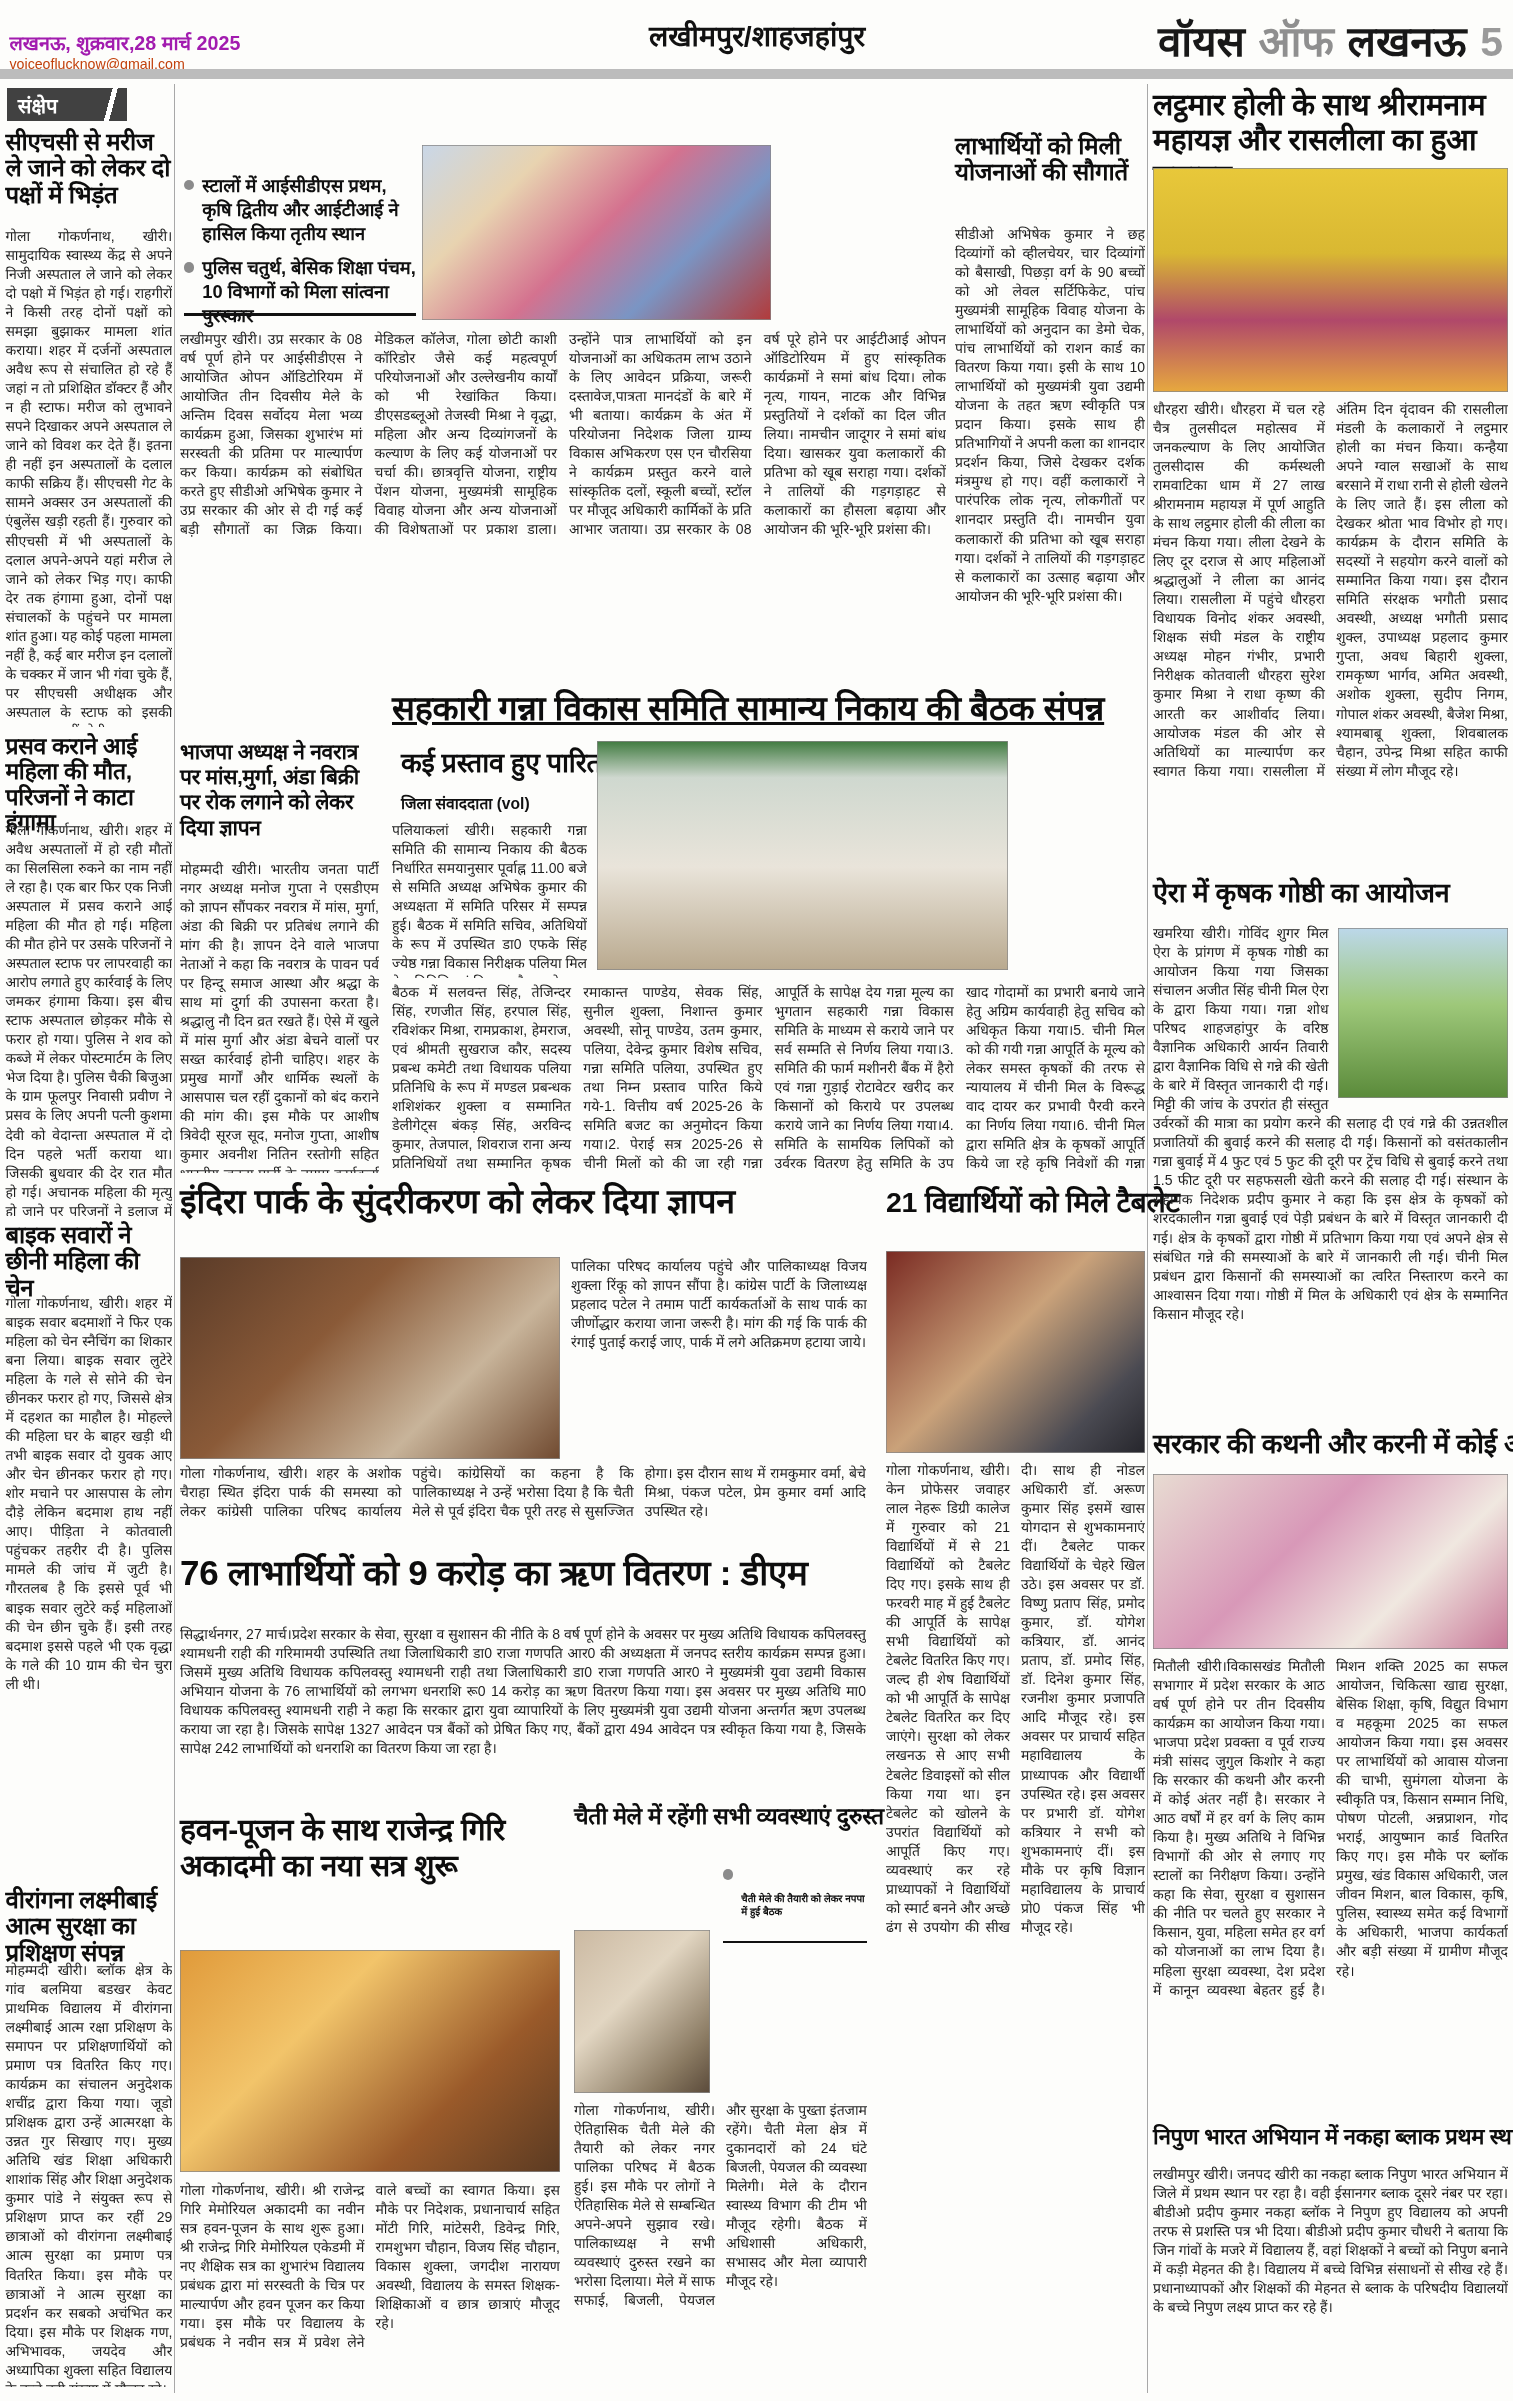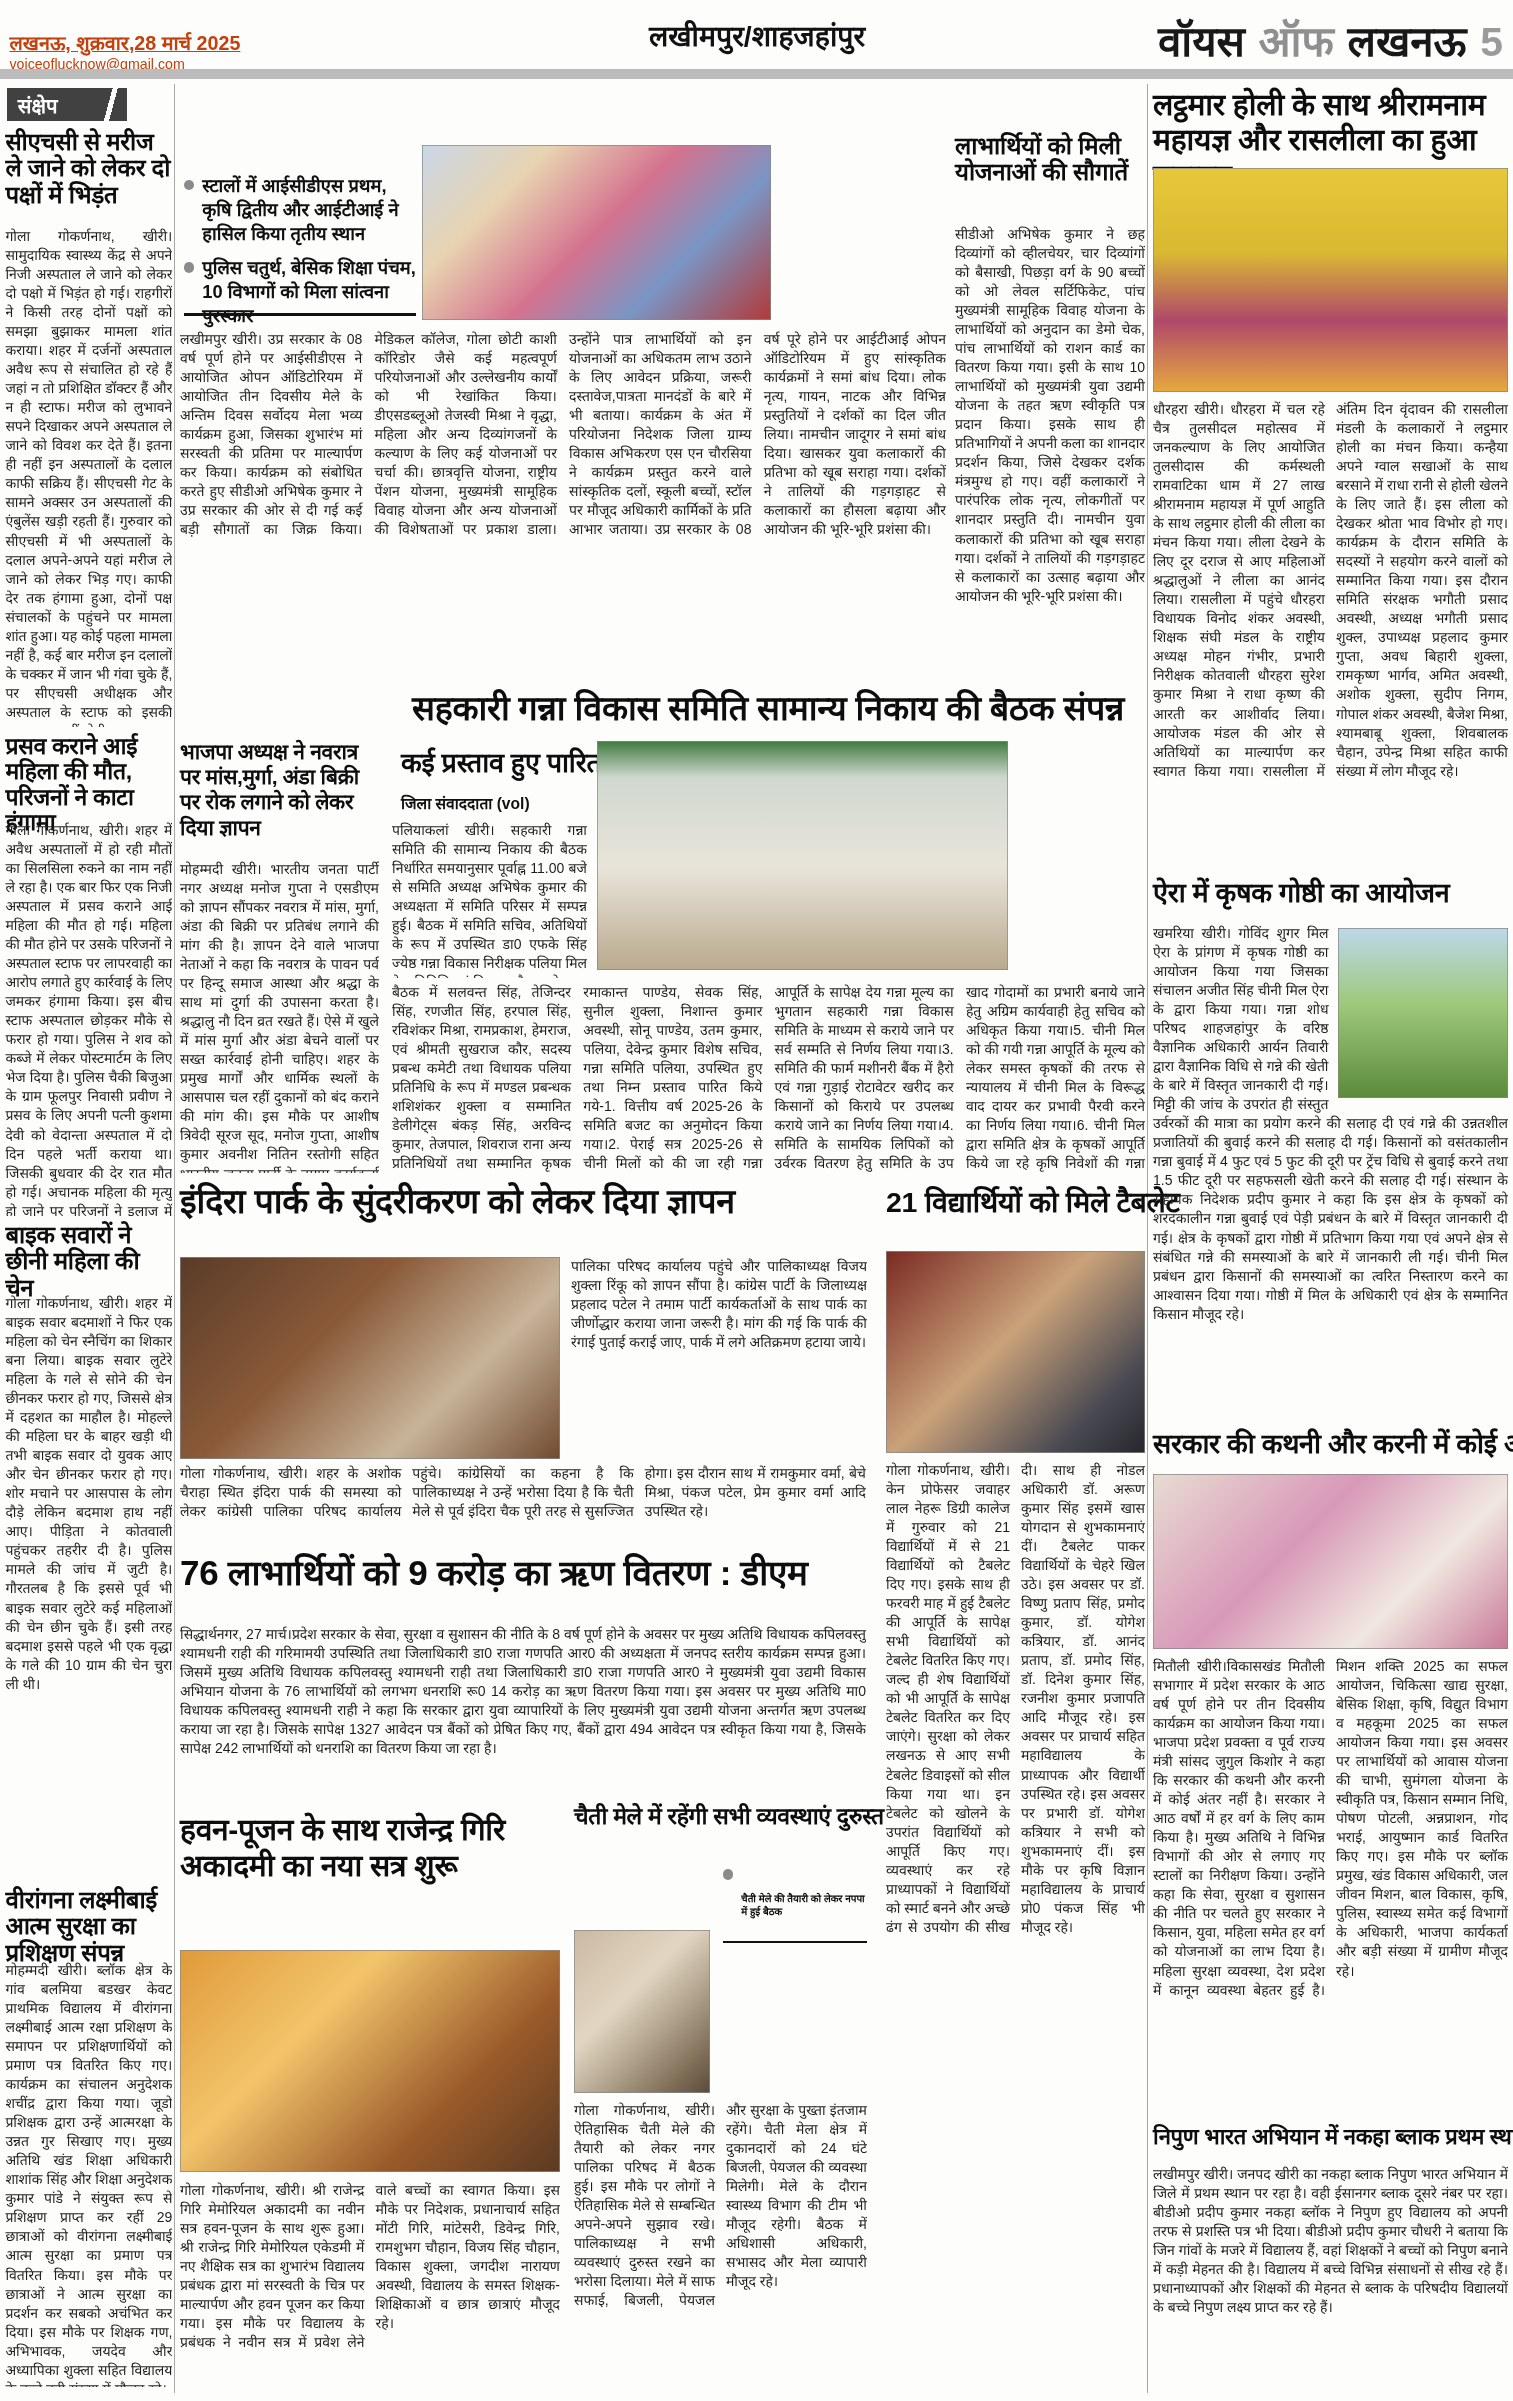--- a/index.html
+++ b/index.html
@@ -16,21 +16,21 @@
   .body-txt{text-align:justify;font-size:14px;line-height:1.36;color:#1e1e1e;
             overflow:hidden;word-break:break-word;}
   .cols-2{column-count:2;column-gap:11px;}
   .cols-3{column-count:3;column-gap:11px;}
   .cols-4{column-count:4;column-gap:12.2px;}
   .vrule{width:1.4px;background:#a8a8a8;}
   .grayrule{background:#bcbcbc;}
   .blackrule{background:#111;}
   .badge{display:flex;align-items:center;padding-left:11px;color:#fff;font-weight:bold;font-size:20.3px;
          background:linear-gradient(105deg,#414141 0 82%,#ffffff 82% 86%,#414141 86% 100%);}
-  .dateline{font-size:19.7px;font-weight:bold;color:#c2410c;text-decoration:underline;}
+  .dateline{font-size:19.7px;font-weight:bold;color:#a21caf;}
   .email{font-size:14.2px;color:#c2410c;}
   .edition{font-size:28.5px;font-weight:bold;color:#111;}
   .masthead{display:flex;align-items:baseline;gap:13.6px;font-weight:bold;font-size:42px;}
   .mast-black{color:#181818;}
   .mast-gray{color:#8f8f8f;}
   .pageno{color:#9a9a9a;font-size:41px;font-weight:bold;}
   .bullet-row{display:flex;gap:8.1px;margin-bottom:11px;}
   .dot{flex:0 0 10.2px;width:10.2px;height:10.2px;border-radius:50%;background:#8b8b8b;margin-top:6.1px;}
   .bullet-txt{font-size:18.3px;font-weight:bold;line-height:1.3;color:#101010;}
   .byline{font-size:15.6px;font-weight:bold;color:#111;}
@@ -97,21 +97,21 @@
   <div class="abs photo ph-ceremony" style="left:422px;top:145px;width:349px;height:175px;"></div>
 
   <div class="abs hl h-md" style="left:955px;top:133px;width:191px;">लाभार्थियों को मिली योजनाओं की सौगातें</div>
   <div class="abs body-txt" style="left:955px;top:225px;width:190px;height:467px;">सीडीओ अभिषेक कुमार ने छह दिव्यांगों को व्हीलचेयर, चार दिव्यांगों को बैसाखी, पिछड़ा वर्ग के 90 बच्चों को ओ लेवल सर्टिफिकेट, पांच मुख्यमंत्री सामूहिक विवाह योजना के लाभार्थियों को अनुदान का डेमो चेक, पांच लाभार्थियों को राशन कार्ड का वितरण किया गया। इसी के साथ 10 लाभार्थियों को मुख्यमंत्री युवा उद्यमी योजना के तहत ऋण स्वीकृति पत्र प्रदान किया। इसके साथ ही प्रतिभागियों ने अपनी कला का शानदार प्रदर्शन किया, जिसे देखकर दर्शक मंत्रमुग्ध हो गए। वहीं कलाकारों ने पारंपरिक लोक नृत्य, लोकगीतों पर शानदार प्रस्तुति दी। नामचीन युवा कलाकारों की प्रतिभा को खूब सराहा गया। दर्शकों ने तालियों की गड़गड़ाहट से कलाकारों का उत्साह बढ़ाया और आयोजन की भूरि-भूरि प्रशंसा की।</div>
 
   <div class="abs body-txt cols-4" style="left:180px;top:330px;width:766px;height:364px;">लखीमपुर खीरी। उप्र सरकार के 08 वर्ष पूर्ण होने पर आईसीडीएस ने आयोजित ओपन ऑडिटोरियम में आयोजित तीन दिवसीय मेले के अन्तिम दिवस सर्वोदय मेला भव्य कार्यक्रम हुआ, जिसका शुभारंभ मां सरस्वती की प्रतिमा पर माल्यार्पण कर किया। कार्यक्रम को संबोधित करते हुए सीडीओ अभिषेक कुमार ने उप्र सरकार की ओर से दी गई कई बड़ी सौगातों का जिक्र किया। मेडिकल कॉलेज, गोला छोटी काशी कॉरिडोर जैसे कई महत्वपूर्ण परियोजनाओं और उल्लेखनीय कार्यों को भी रेखांकित किया। डीएसडब्लूओ तेजस्वी मिश्रा ने वृद्धा, महिला और अन्य दिव्यांगजनों के कल्याण के लिए कई योजनाओं पर चर्चा की। छात्रवृत्ति योजना, राष्ट्रीय पेंशन योजना, मुख्यमंत्री सामूहिक विवाह योजना और अन्य योजनाओं की विशेषताओं पर प्रकाश डाला। उन्होंने पात्र लाभार्थियों को इन योजनाओं का अधिकतम लाभ उठाने के लिए आवेदन प्रक्रिया, जरूरी दस्तावेज,पात्रता मानदंडों के बारे में भी बताया। कार्यक्रम के अंत में परियोजना निदेशक जिला ग्राम्य विकास अभिकरण एस एन चौरसिया ने कार्यक्रम प्रस्तुत करने वाले सांस्कृतिक दलों, स्कूली बच्चों, स्टॉल पर मौजूद अधिकारी कार्मिकों के प्रति आभार जताया। उप्र सरकार के 08 वर्ष पूरे होने पर आईटीआई ओपन ऑडिटोरियम में हुए सांस्कृतिक कार्यक्रमों ने समां बांध दिया। लोक नृत्य, गायन, नाटक और विभिन्न प्रस्तुतियों ने दर्शकों का दिल जीत लिया। नामचीन जादूगर ने समां बांध दिया। खासकर युवा कलाकारों की प्रतिभा को खूब सराहा गया। दर्शकों ने तालियों की गड़गड़ाहट से कलाकारों का हौसला बढ़ाया और आयोजन की भूरि-भूरि प्रशंसा की।</div>
 
   <div class="abs hl h-xs" style="left:180px;top:739px;width:199px;">भाजपा अध्यक्ष ने नवरात्र पर मांस,मुर्गा, अंडा बिक्री पर रोक लगाने को लेकर दिया ज्ञापन</div>
   <div class="abs body-txt" style="left:180px;top:860px;width:199px;height:313px;">मोहम्मदी खीरी। भारतीय जनता पार्टी नगर अध्यक्ष मनोज गुप्ता ने एसडीएम को ज्ञापन सौंपकर नवरात्र में मांस, मुर्गा, अंडा की बिक्री पर प्रतिबंध लगाने की मांग की है। ज्ञापन देने वाले भाजपा नेताओं ने कहा कि नवरात्र के पावन पर्व पर हिन्दू समाज आस्था और श्रद्धा के साथ मां दुर्गा की उपासना करता है। श्रद्धालु नौ दिन व्रत रखते हैं। ऐसे में खुले में मांस मुर्गा और अंडा बेचने वालों पर सख्त कार्रवाई होनी चाहिए। शहर के प्रमुख मार्गों और धार्मिक स्थलों के आसपास चल रहीं दुकानों को बंद कराने की मांग की। इस मौके पर आशीष त्रिवेदी सूरज सूद, मनोज गुप्ता, आशीष कुमार अवनीश नितिन रस्तोगी सहित भारतीय जनता पार्टी के तमाम कार्यकर्ता मौजूद रहे।</div>
 
-  <div class="abs hl h-xl" style="left:412px;top:690px;width:753px;">सहकारी गन्ना विकास समिति सामान्य निकाय की बैठक संपन्न</div>
+  <div class="abs hl h-xl" style="left:392px;top:690px;width:753px;text-decoration:underline;">सहकारी गन्ना विकास समिति सामान्य निकाय की बैठक संपन्न</div>
   <div class="abs hl" style="left:401px;top:749px;width:217px;font-size:27px;white-space:nowrap;">कई प्रस्ताव हुए पारित</div>
   <div class="abs byline" style="left:401px;top:792px;width:203px;">जिला संवाददाता (vol)</div>
   <div class="abs photo ph-hall" style="left:597px;top:741px;width:411px;height:229px;"></div>
   <div class="abs body-txt" style="left:392px;top:821px;width:195px;height:157px;">पलियाकलां खीरी। सहकारी गन्ना समिति की सामान्य निकाय की बैठक निर्धारित समयानुसार पूर्वाह्न 11.00 बजे से समिति अध्यक्ष अभिषेक कुमार की अध्यक्षता में समिति परिसर में सम्पन्न हुई। बैठक में समिति सचिव, अतिथियों के रूप में उपस्थित डा0 एफके सिंह ज्येष्ठ गन्ना विकास निरीक्षक पलिया मिल के प्रतिनिधि एवं किसान मौजूद रहे।</div>
   <div class="abs body-txt cols-4" style="left:392px;top:983px;width:753px;height:193px;">बैठक में सलवन्त सिंह, तेजिन्दर सिंह, रणजीत सिंह, हरपाल सिंह, रविशंकर मिश्रा, रामप्रकाश, हेमराज, एवं श्रीमती सुखराज कौर, सदस्य प्रबन्ध कमेटी तथा विधायक पलिया प्रतिनिधि के रूप में मण्डल प्रबन्धक शशिशंकर शुक्ला व सम्मानित डेलीगेट्स बंकड़ सिंह, अरविन्द कुमार, तेजपाल, शिवराज राना अन्य प्रतिनिधियों तथा सम्मानित कृषक रमाकान्त पाण्डेय, सेवक सिंह, सुनील शुक्ला, निशान्त कुमार अवस्थी, सोनू पाण्डेय, उतम कुमार, पलिया, देवेन्द्र कुमार विशेष सचिव, गन्ना समिति पलिया, उपस्थित हुए तथा निम्न प्रस्ताव पारित किये गये-1. वित्तीय वर्ष 2025-26 के समिति बजट का अनुमोदन किया गया।2. पेराई सत्र 2025-26 से चीनी मिलों को की जा रही गन्ना आपूर्ति के सापेक्ष देय गन्ना मूल्य का भुगतान सहकारी गन्ना विकास समिति के माध्यम से कराये जाने पर सर्व सम्मति से निर्णय लिया गया।3. समिति की फार्म मशीनरी बैंक में हैरो एवं गन्ना गुड़ाई रोटावेटर खरीद कर किसानों को किराये पर उपलब्ध कराये जाने का निर्णय लिया गया।4. समिति के सामयिक लिपिकों को उर्वरक वितरण हेतु समिति के उप खाद गोदामों का प्रभारी बनाये जाने हेतु अग्रिम कार्यवाही हेतु सचिव को अधिकृत किया गया।5. चीनी मिल को की गयी गन्ना आपूर्ति के मूल्य को लेकर समस्त कृषकों की तरफ से न्यायालय में चीनी मिल के विरूद्ध वाद दायर कर प्रभावी पैरवी करने का निर्णय लिया गया।6. चीनी मिल द्वारा समिति क्षेत्र के कृषकों आपूर्ति किये जा रहे कृषि निवेशों की गन्ना मूल्य से कटौती पेराई सत्र के दौरान आपूर्ति की गयी अन्तिम पर्ची से समायोजित करने का प्रस्ताव ध्वनिमत से पारित किया गया।</div>
 
   <div class="abs hl h-xl" style="left:180px;top:1183px;width:686px;">इंदिरा पार्क के सुंदरीकरण को लेकर दिया ज्ञापन</div>
   <div class="abs photo ph-desk" style="left:180px;top:1257px;width:380px;height:202px;"></div>
   <div class="abs body-txt" style="left:571px;top:1257px;width:296px;height:201px;">पालिका परिषद कार्यालय पहुंचे और पालिकाध्यक्ष विजय शुक्ला रिंकू को ज्ञापन सौंपा है। कांग्रेस पार्टी के जिलाध्यक्ष प्रहलाद पटेल ने तमाम पार्टी कार्यकर्ताओं के साथ पार्क का जीर्णोद्धार कराया जाना जरूरी है। मांग की गई कि पार्क की रंगाई पुताई कराई जाए, पार्क में लगे अतिक्रमण हटाया जाये।</div>
   <div class="abs body-txt cols-3" style="left:180px;top:1464px;width:686px;height:83px;">गोला गोकर्णनाथ, खीरी। शहर के अशोक चैराहा स्थित इंदिरा पार्क की समस्या को लेकर कांग्रेसी पालिका परिषद कार्यालय पहुंचे। कांग्रेसियों का कहना है कि पालिकाध्यक्ष ने उन्हें भरोसा दिया है कि चैती मेले से पूर्व इंदिरा चैक पूरी तरह से सुसज्जित होगा। इस दौरान साथ में रामकुमार वर्मा, बेचे मिश्रा, पंकज पटेल, प्रेम कुमार वर्मा आदि उपस्थित रहे।</div>

